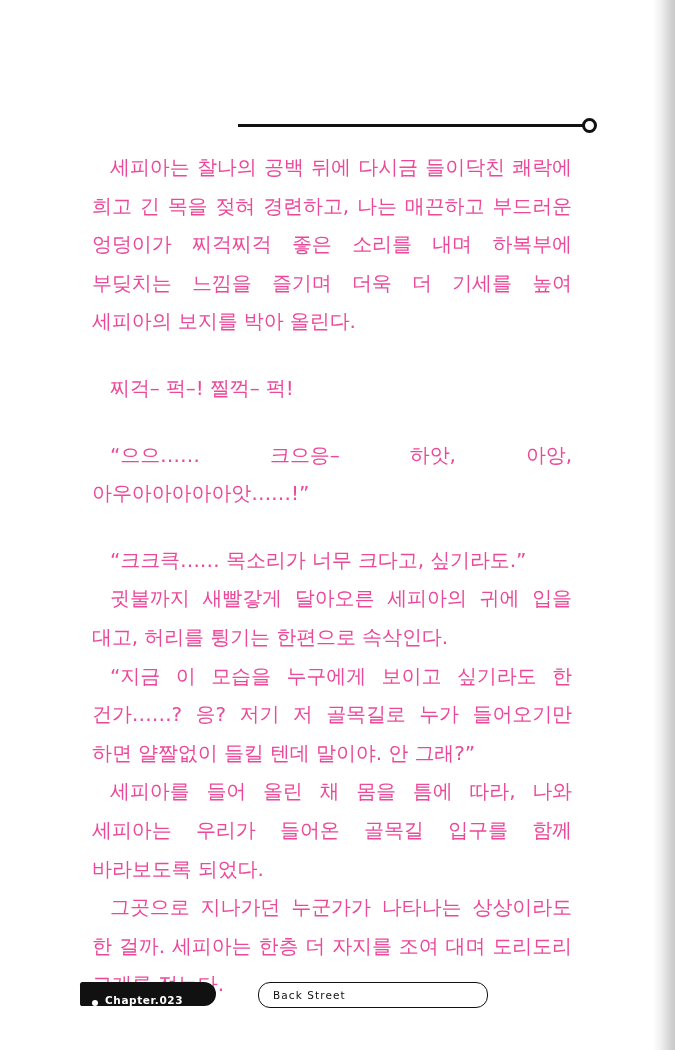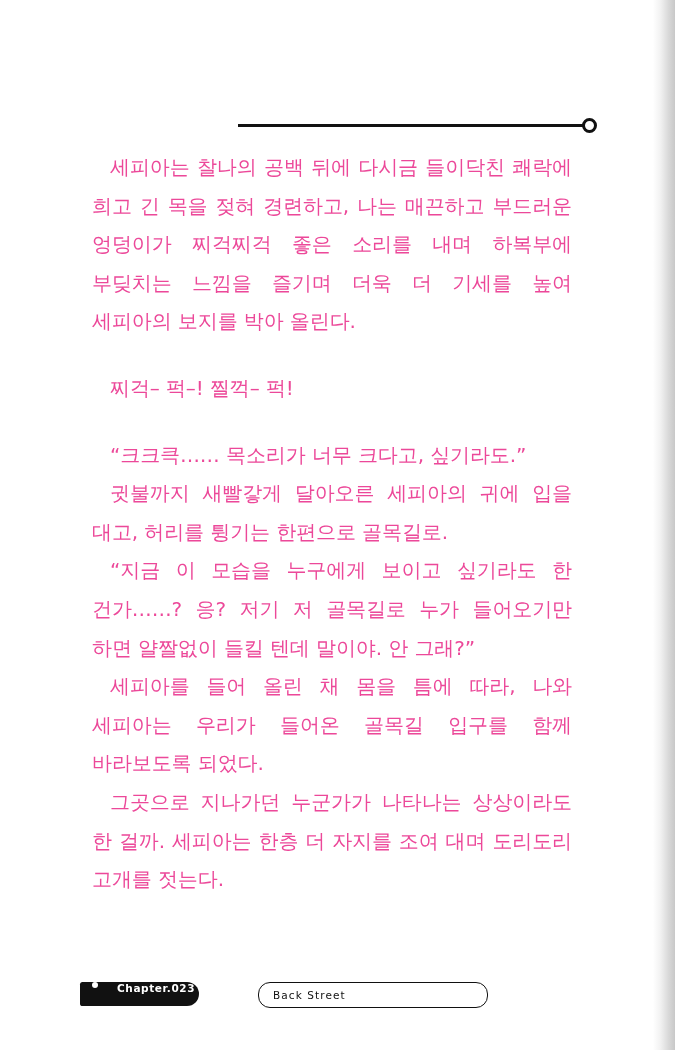--- a/index.html
+++ b/index.html
@@ -112,27 +112,27 @@
     left: 80px;
     right: 70px;
     bottom: 42px;
     height: 26px;
   }
   .chapter-tag {
     position: absolute;
     left: 0;
     top: 0;
     height: 24px;
-    padding: 0 4px 0 12px;
+    padding: 0 33px 0 12px;
     background: #111;
     color: #fff;
     border-radius: 3px 14px 14px 3px;
     display: flex;
-    align-items: flex-start;
-    gap: 19px;
+    align-items: flex-end;
+    gap: 7px;
     font-family: "DejaVu Sans", sans-serif;
     font-size: 10.5px;
     font-weight: 700;
     letter-spacing: 0.6px;
   }
   .chapter-bullet {
     width: 6px;
     height: 6px;
     border-radius: 50%;
     background: #fff;
@@ -163,22 +163,23 @@
 <div class="page">
 
   <div class="header">
     <div class="header-rule"></div>
     <div class="header-dot"></div>
   </div>
 
   <div class="content">
       <p>세피아는 찰나의 공백 뒤에 다시금 들이닥친 쾌락에 희고 긴 목을 젖혀 경련하고, 나는 매끈하고 부드러운 엉덩이가 찌걱찌걱 좋은 소리를 내며 하복부에 부딪치는 느낌을 즐기며 더욱 더 기세를 높여 세피아의 보지를 박아 올린다.</p>
       <p class="gap">찌걱– 퍽–! 찔꺽– 퍽!</p>
+      <p class="gap">“으으…… 크으응– 하앗, 아앙, 아우아아아아아앗……!”</p>
       <p class="gap">“크크큭…… 목소리가 너무 크다고, 싶기라도.”</p>
-      <p>귓불까지 새빨갛게 달아오른 세피아의 귀에 입을 대고, 허리를 튕기는 한편으로 골목길로.</p>
+      <p>귓불까지 새빨갛게 달아오른 세피아의 귀에 입을 대고, 허리를 튕기는 한편으로 속삭인다.</p>
       <p>“지금 이 모습을 누구에게 보이고 싶기라도 한 건가……? 응? 저기 저 골목길로 누가 들어오기만 하면 얄짤없이 들킬 텐데 말이야. 안 그래?”</p>
       <p>세피아를 들어 올린 채 몸을 틈에 따라, 나와 세피아는 우리가 들어온 골목길 입구를 함께 바라보도록 되었다.</p>
       <p>그곳으로 지나가던 누군가가 나타나는 상상이라도 한 걸까. 세피아는 한층 더 자지를 조여 대며 도리도리 고개를 젓는다.</p>
     </div>
 
   <div class="footer">
     <div class="chapter-tag">
       <span class="chapter-bullet"></span>
       <span>Chapter.023</span>
     </div>

